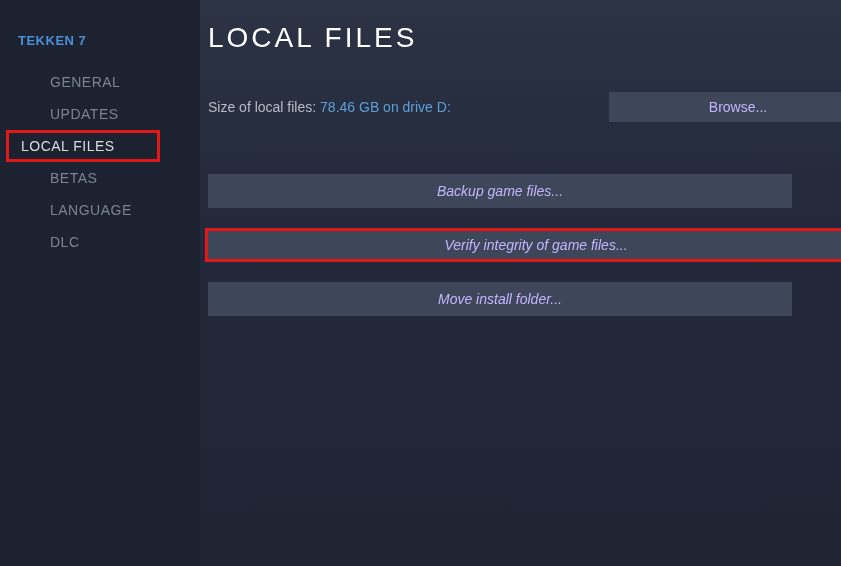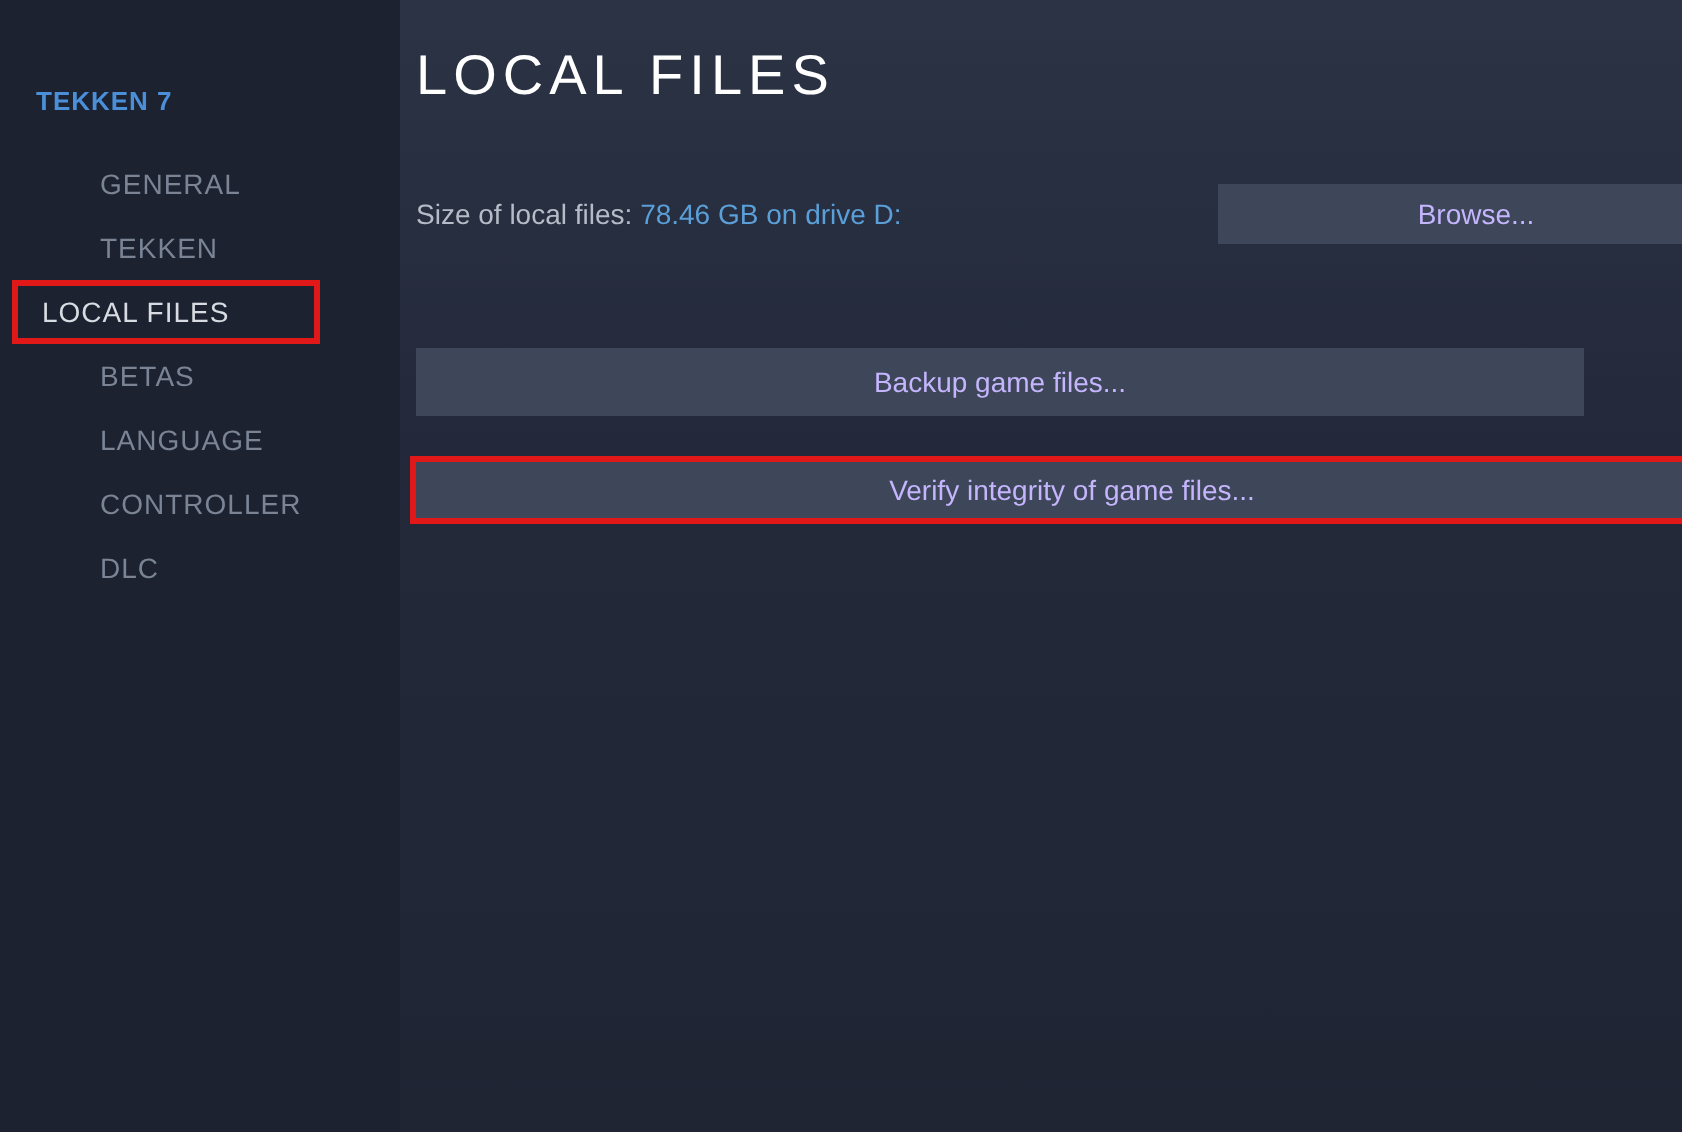--- a/index.html
+++ b/index.html
@@ -11,21 +11,21 @@
       font-family: Arial, "Helvetica Neue", sans-serif;
       background: #1f2533;
       width: 841px;
       height: 566px;
       overflow: hidden;
       display: flex;
     }
     .sidebar {
       width: 200px;
       background: #1c2230;
-      padding-top: 39px;
+      padding-top: 29px;
       flex-shrink: 0;
     }
     .game-title {
       color: #4a8fd8;
       font-size: 13px;
       font-weight: bold;
       letter-spacing: 0.5px;
       padding: 4px 18px 18px 18px;
     }
     .sidebar-item {
@@ -91,54 +91,55 @@
       width: 258px;
       height: 30px;
       line-height: 30px;
     }
     .btn-wide {
       width: 584px;
       height: 34px;
       line-height: 34px;
       display: block;
       margin-bottom: 20px;
+      font-style: italic;
     }
     .btn-highlighted {
       border: 3px solid #e01818;
       line-height: 28px;
       width: 662px;
       margin-left: -3px;
     }
     .buttons-block {
       padding-left: 0;
     }
   </style>
 </head>
 <body>
 
 <div class="sidebar">
   <div class="game-title">TEKKEN 7</div>
   <div class="sidebar-item">GENERAL</div>
-  <div class="sidebar-item">TEKKEN</div>
+  <div class="sidebar-item">UPDATES</div>
   <div class="sidebar-item active highlighted">LOCAL FILES</div>
   <div class="sidebar-item">BETAS</div>
   <div class="sidebar-item">LANGUAGE</div>
-  <div class="sidebar-item">CONTROLLER</div>
   <div class="sidebar-item">DLC</div>
 </div>
 
 <div class="main">
   <div class="main-inner">
     <h1 class="page-title">LOCAL FILES</h1>
 
     <div class="size-row">
       <div class="size-text">
         <span>Size of local files: </span><span class="size-link">78.46 GB on drive D:</span>
       </div>
       <button class="btn btn-browse">Browse...</button>
     </div>
 
     <div class="buttons-block">
       <button class="btn btn-wide">Backup game files...</button>
       <button class="btn btn-wide btn-highlighted">Verify integrity of game files...</button>
+      <button class="btn btn-wide">Move install folder...</button>
     </div>
   </div>
 </div>
 
 </body></html>

